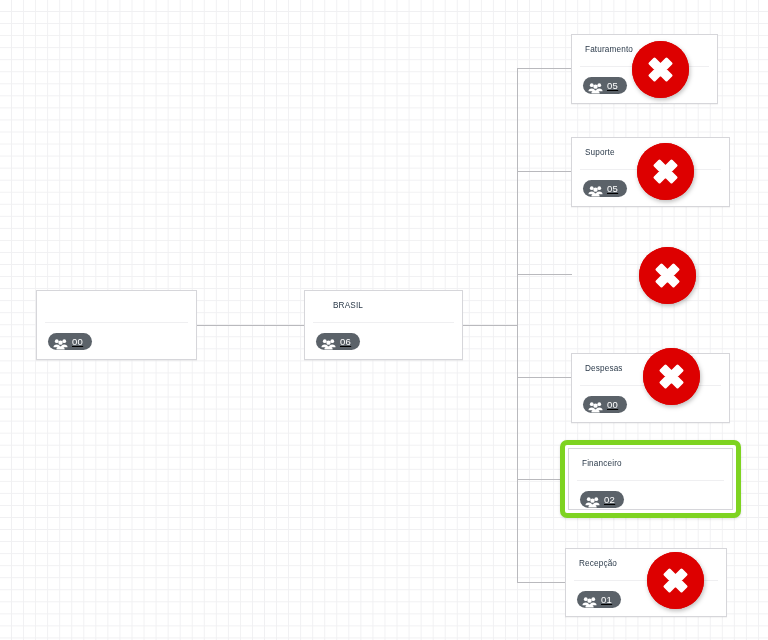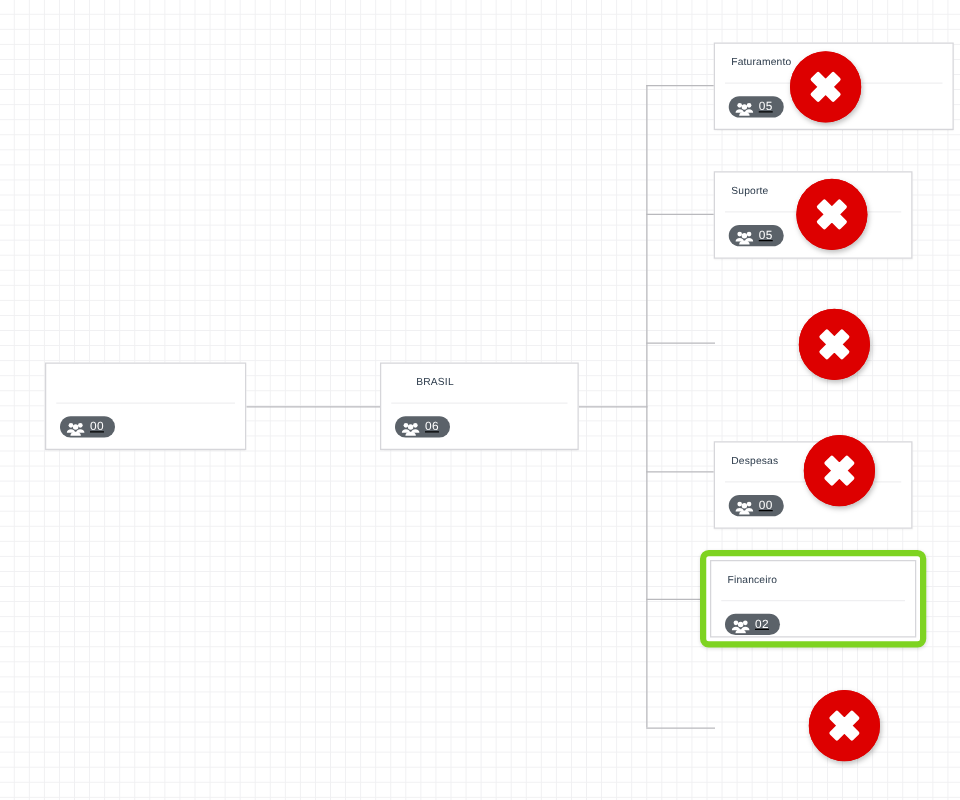--- a/index.html
+++ b/index.html
@@ -170,21 +170,21 @@
           <circle cx="10" cy="6.2" r="2.9" fill="#ffffff"></circle>
           <path d="M0.6 12.2c0-2.3 1.9-3.6 4.4-3.6s4.4 1.3 4.4 3.6z" fill="#ffffff"></path>
           <path d="M10.6 12.2c0-2.3 1.9-3.6 4.4-3.6s4.4 1.3 4.4 3.6z" fill="#ffffff"></path>
           <path d="M4.4 15.4c0-2.7 2.4-4.3 5.6-4.3s5.6 1.6 5.6 4.3z" fill="#ffffff"></path>
         </svg>
       </span>
       <span class="count">06</span>
     </div>
   </div>
 
-  <div class="node" style="left:571px; top:34px; width:192px; height:70px;">
+  <div class="node" style="left:571px; top:34px; width:147px; height:70px;">
     <div class="divider"></div>
     <div class="title">Faturamento</div>
     <div class="badge">
       <span class="glyph">
         <svg viewBox="0 0 20 16" xmlns="http://www.w3.org/2000/svg">
           <circle cx="5" cy="4.3" r="2.5" fill="#ffffff"></circle>
           <circle cx="15" cy="4.3" r="2.5" fill="#ffffff"></circle>
           <circle cx="10" cy="6.2" r="2.9" fill="#ffffff"></circle>
           <path d="M0.6 12.2c0-2.3 1.9-3.6 4.4-3.6s4.4 1.3 4.4 3.6z" fill="#ffffff"></path>
           <path d="M10.6 12.2c0-2.3 1.9-3.6 4.4-3.6s4.4 1.3 4.4 3.6z" fill="#ffffff"></path>
@@ -269,20 +269,37 @@
             <path d="M0.6 12.2c0-2.3 1.9-3.6 4.4-3.6s4.4 1.3 4.4 3.6z" fill="#ffffff"></path>
             <path d="M10.6 12.2c0-2.3 1.9-3.6 4.4-3.6s4.4 1.3 4.4 3.6z" fill="#ffffff"></path>
             <path d="M4.4 15.4c0-2.7 2.4-4.3 5.6-4.3s5.6 1.6 5.6 4.3z" fill="#ffffff"></path>
           </svg>
         </span>
         <span class="count">02</span>
       </div>
     </div>
   </div>
 
+  <div class="node" style="left:565px; top:548px; width:162px; height:69px;">
+    <div class="divider"></div>
+    <div class="title">Recepção</div>
+    <div class="badge">
+      <span class="glyph">
+        <svg viewBox="0 0 20 16" xmlns="http://www.w3.org/2000/svg">
+          <circle cx="5" cy="4.3" r="2.5" fill="#ffffff"></circle>
+          <circle cx="15" cy="4.3" r="2.5" fill="#ffffff"></circle>
+          <circle cx="10" cy="6.2" r="2.9" fill="#ffffff"></circle>
+          <path d="M0.6 12.2c0-2.3 1.9-3.6 4.4-3.6s4.4 1.3 4.4 3.6z" fill="#ffffff"></path>
+          <path d="M10.6 12.2c0-2.3 1.9-3.6 4.4-3.6s4.4 1.3 4.4 3.6z" fill="#ffffff"></path>
+          <path d="M4.4 15.4c0-2.7 2.4-4.3 5.6-4.3s5.6 1.6 5.6 4.3z" fill="#ffffff"></path>
+        </svg>
+      </span>
+      <span class="count">01</span>
+    </div>
+  </div>
   <div class="xmark" style="left:647px; top:552px;">
     <svg viewBox="0 0 57 57" xmlns="http://www.w3.org/2000/svg">
       <circle cx="28.5" cy="28.5" r="28.5" fill="#dd0000"></circle>
       <path d="M18 22.5 L22.5 18 L28.5 24 L34.5 18 L39 22.5 L33 28.5 L39 34.5 L34.5 39 L28.5 33 L22.5 39 L18 34.5 L24 28.5 Z" fill="#ffffff" stroke="#ffffff" stroke-width="3" stroke-linejoin="round"></path>
     </svg>
   </div>
 
 </div>
 
 </body></html>

